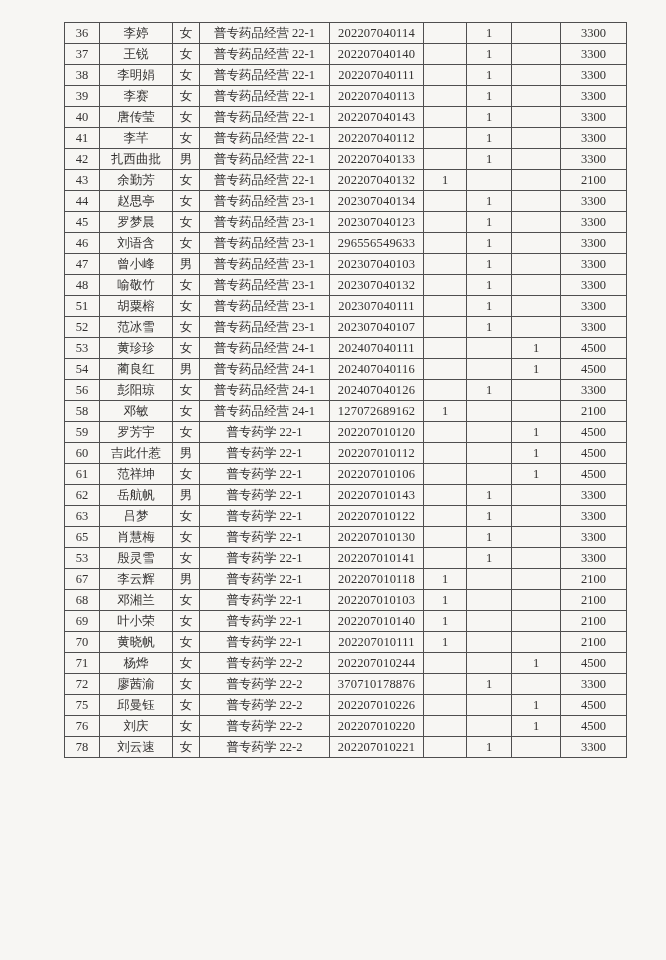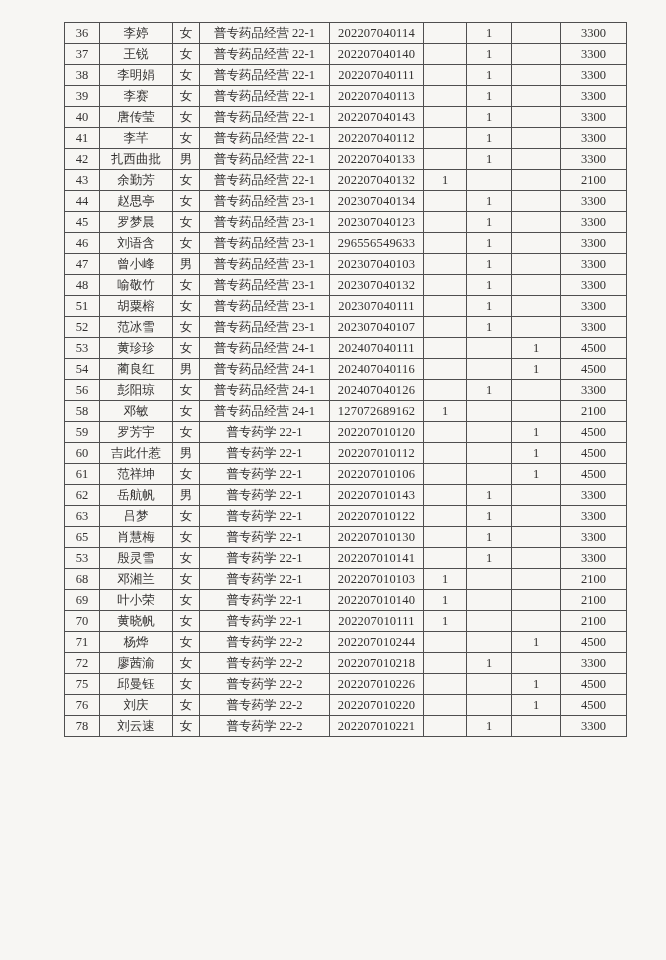--- a/index.html
+++ b/index.html
@@ -332,20 +332,31 @@
           <td class="c-student-name">殷灵雪</td>
           <td class="c-gender">女</td>
           <td class="c-class-name">普专药学 22-1</td>
           <td class="c-id">202207010141</td>
           <td class="c-grant-2100"></td>
           <td class="c-grant-3300">1</td>
           <td class="c-grant-4500"></td>
           <td class="c-amount">3300</td>
         </tr>
         <tr>
+          <td class="c-row-number">67</td>
+          <td class="c-student-name">李云辉</td>
+          <td class="c-gender">男</td>
+          <td class="c-class-name">普专药学 22-1</td>
+          <td class="c-id">202207010118</td>
+          <td class="c-grant-2100">1</td>
+          <td class="c-grant-3300"></td>
+          <td class="c-grant-4500"></td>
+          <td class="c-amount">2100</td>
+        </tr>
+        <tr>
           <td class="c-row-number">68</td>
           <td class="c-student-name">邓湘兰</td>
           <td class="c-gender">女</td>
           <td class="c-class-name">普专药学 22-1</td>
           <td class="c-id">202207010103</td>
           <td class="c-grant-2100">1</td>
           <td class="c-grant-3300"></td>
           <td class="c-grant-4500"></td>
           <td class="c-amount">2100</td>
         </tr>
@@ -380,21 +391,21 @@
           <td class="c-grant-2100"></td>
           <td class="c-grant-3300"></td>
           <td class="c-grant-4500">1</td>
           <td class="c-amount">4500</td>
         </tr>
         <tr>
           <td class="c-row-number">72</td>
           <td class="c-student-name">廖茜渝</td>
           <td class="c-gender">女</td>
           <td class="c-class-name">普专药学 22-2</td>
-          <td class="c-id">202207010218</td>
+          <td class="c-id">370710178876</td>
           <td class="c-grant-2100"></td>
           <td class="c-grant-3300">1</td>
           <td class="c-grant-4500"></td>
           <td class="c-amount">3300</td>
         </tr>
         <tr>
           <td class="c-row-number">75</td>
           <td class="c-student-name">邱曼钰</td>
           <td class="c-gender">女</td>
           <td class="c-class-name">普专药学 22-2</td>

